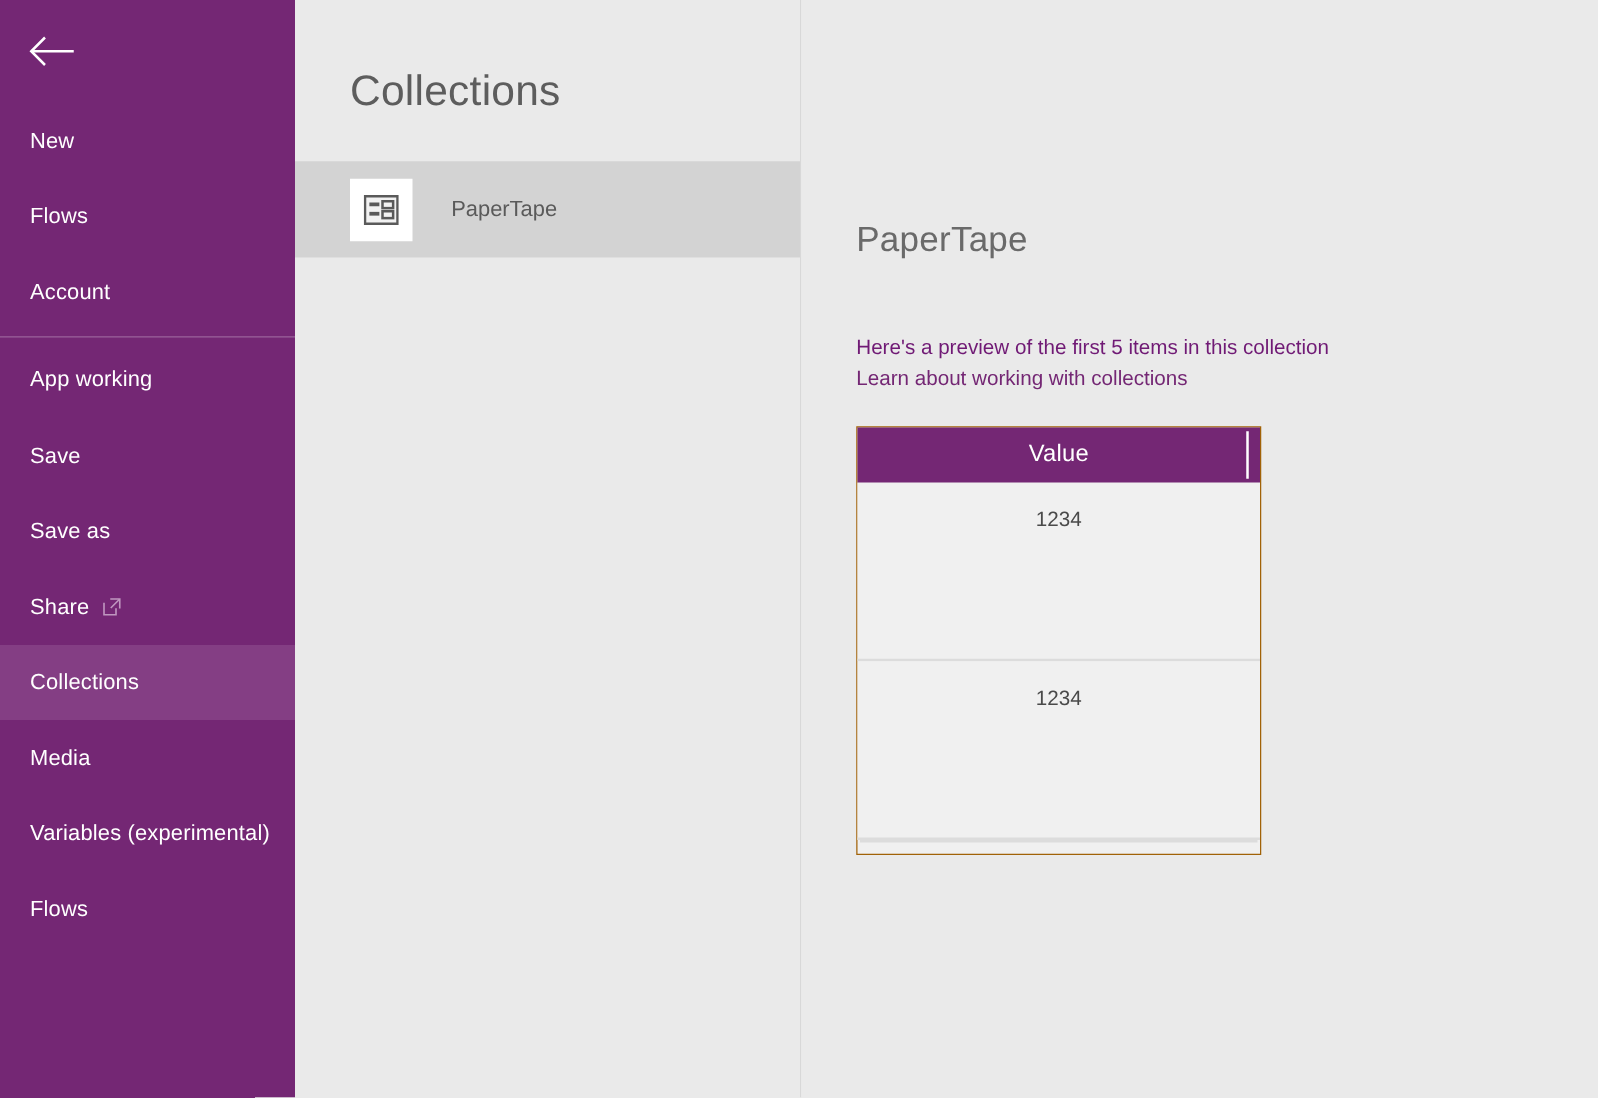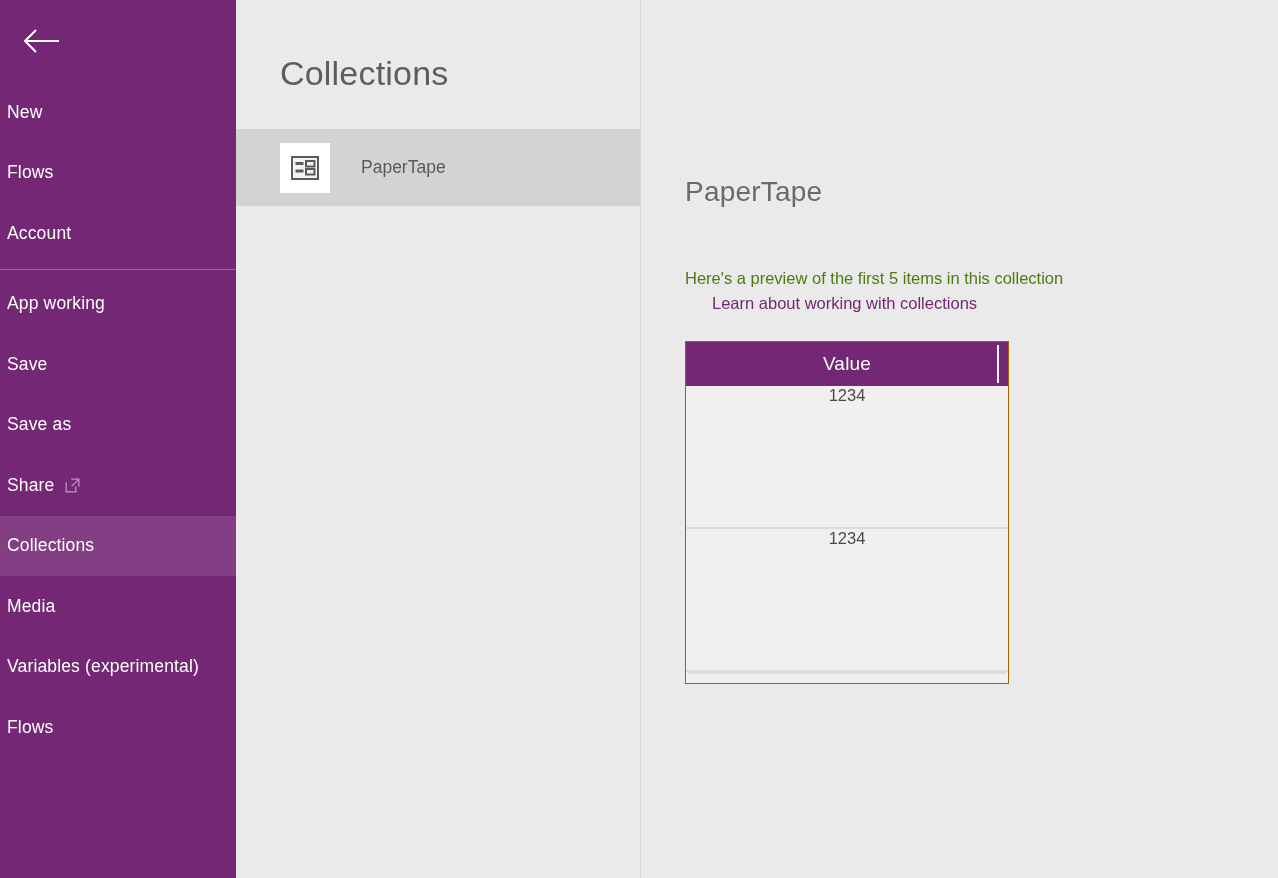--- a/index.html
+++ b/index.html
@@ -37,21 +37,21 @@
     align-items: center;
     padding-left: 23px;
     cursor: pointer;
   }
   .back-btn svg { display: block; }
 
   .nav-item {
     height: 60.5px;
     display: flex;
     align-items: center;
-    padding-left: 7px;
+    padding-left: 24px;
     font-size: 17.5px;
     font-weight: 400;
     color: #ffffff;
     letter-spacing: 0.15px;
     cursor: pointer;
     white-space: nowrap;
   }
   .nav-item.selected { background: #843e84; }
 
   .nav-item .ext-icon {
@@ -124,32 +124,31 @@
   .preview-title {
     font-size: 28px;
     font-weight: 400;
     color: #6a6a6a;
     letter-spacing: 0.2px;
   }
 
   .preview-desc {
     margin-top: 58px;
     font-size: 16.5px;
-    color: #4d7c0f;
+    color: #701a75;
     line-height: 25px;
   }
 
   .preview-link {
     display: block;
     font-size: 16.5px;
     color: #742774;
     line-height: 25px;
     text-decoration: none;
     cursor: pointer;
-    margin-left: 27px;
   }
 
   
   .data-table {
     margin-top: 25px;
     width: 324px;
     border: 1px solid #a16207;
     background: #f0f0f0;
   }
 
@@ -173,20 +172,21 @@
     top: 3px;
     bottom: 3px;
     width: 2px;
     background: #ffffff;
   }
 
   .td-row {
     height: 143px;
     display: flex;
     justify-content: center;
+    padding-top: 21px;
     background: #f0f0f0;
     border-bottom: 2px solid #dcdcdc;
   }
   .td-row:last-child { border-bottom: none; }
   .td-value {
     font-size: 16.5px;
     color: #4a4a4a;
   }
 
   .table-footline {

